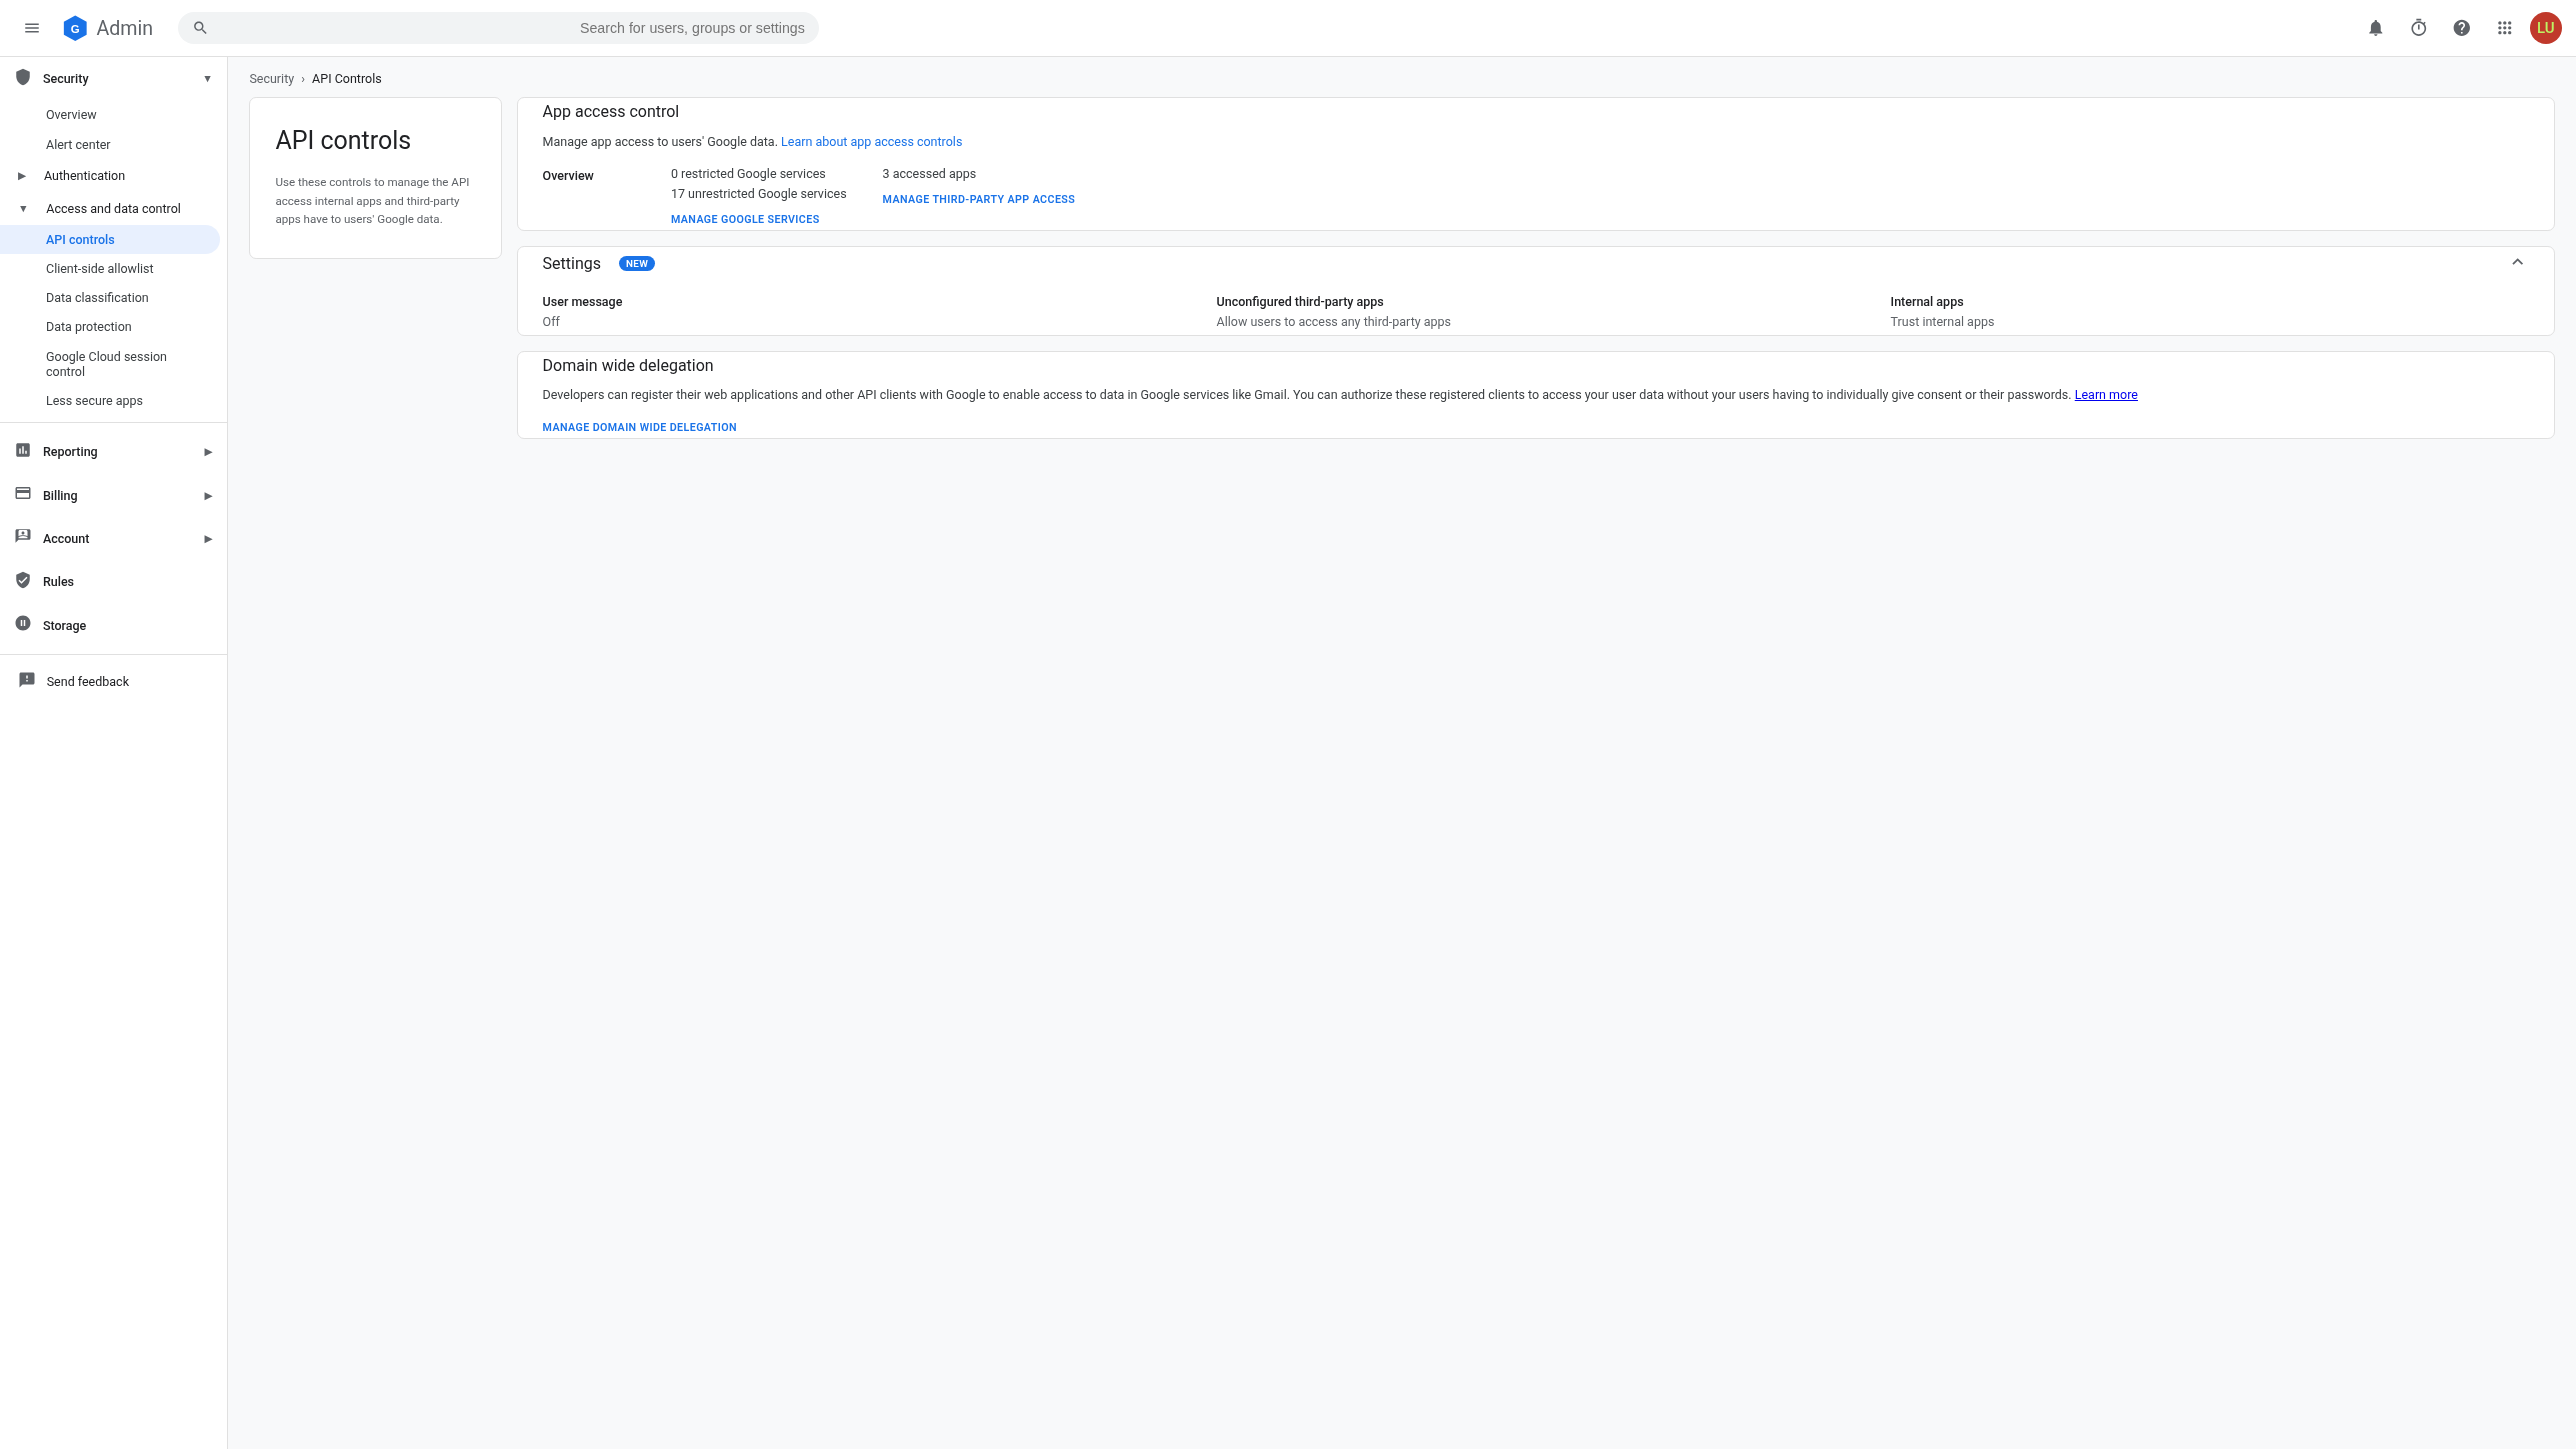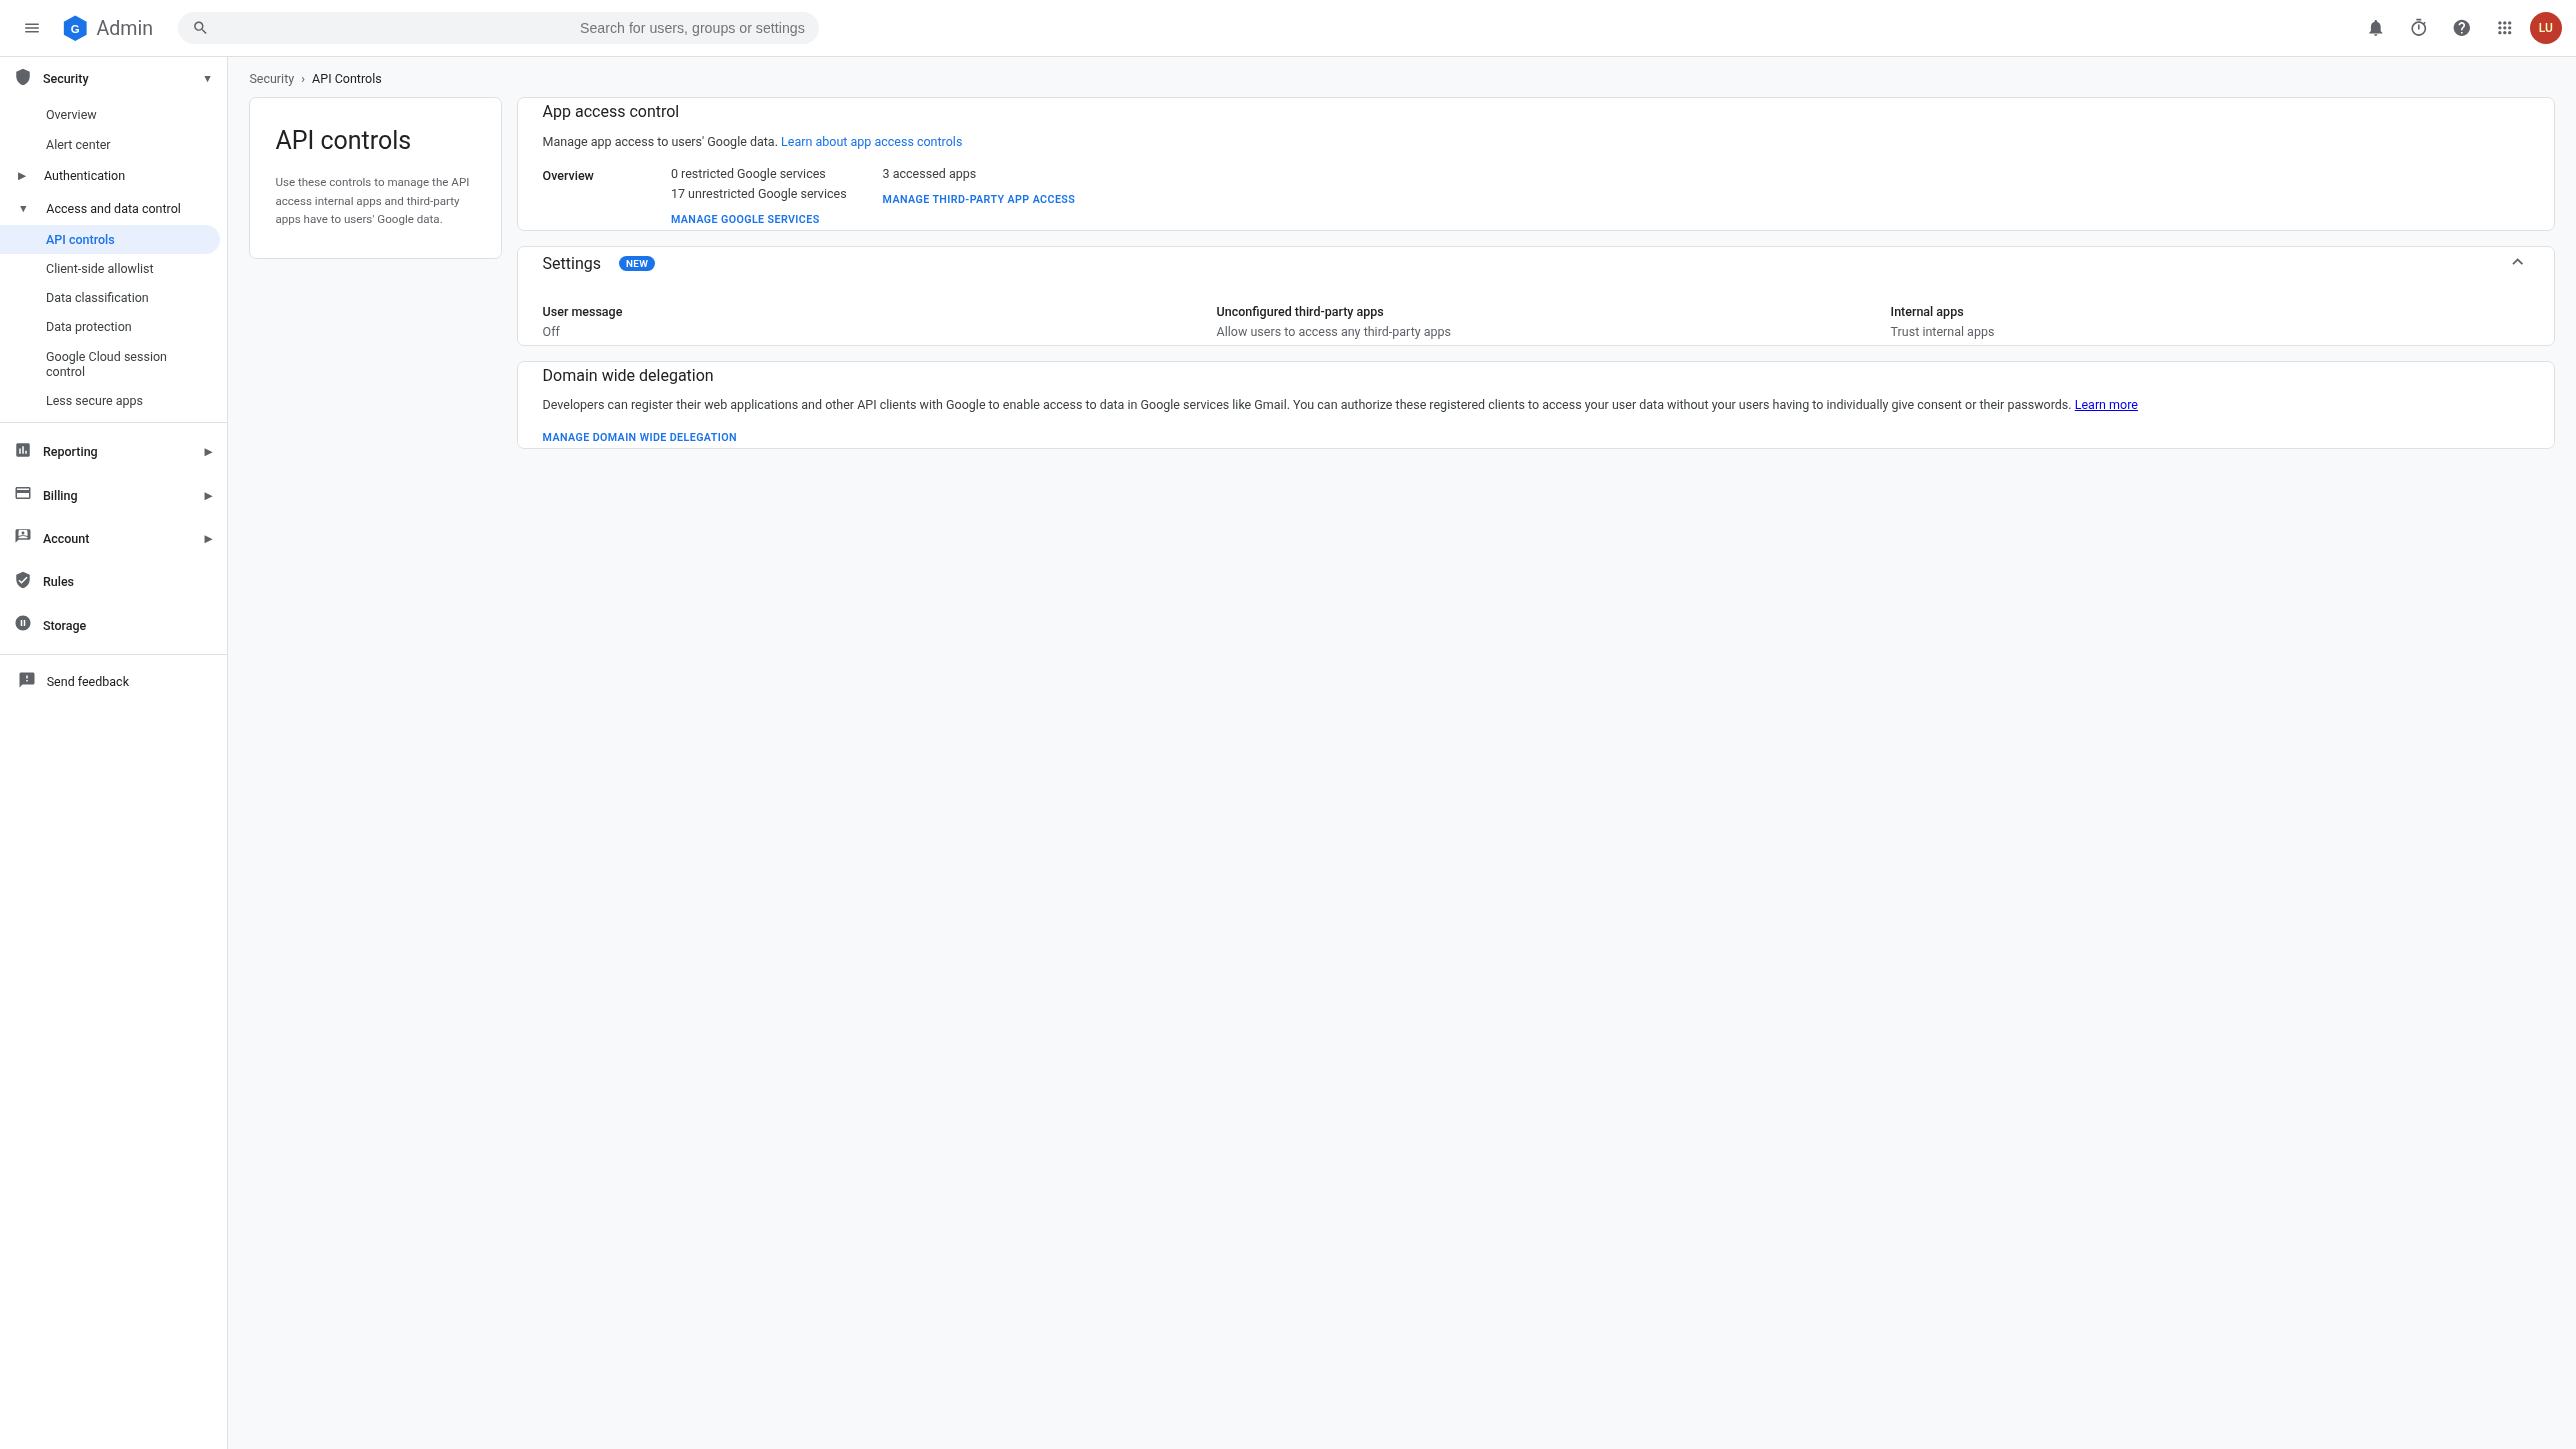--- a/index.html
+++ b/index.html
@@ -9,21 +9,21 @@
     .topbar { display: flex; align-items: center; height: 57px; background: #fff; border-bottom: 0.9px solid #e0e0e0; padding: 0 14.2px; gap: 10.7px; flex-shrink: 0; z-index: 10; }
     .topbar-menu-icon { width: 36px; height: 36px; display: flex; align-items: center; justify-content: center; border-radius: 50%; cursor: pointer; }
     .topbar-logo { display: flex; align-items: center; gap: 7.1px; text-decoration: none; }
     .topbar-logo-hexagon { width: 28.5px; height: 28.5px; }
     .topbar-logo-text { font-size: 19.6px; color: #5f6368; font-weight: 400; }
     .topbar-search { flex: 1; max-width: 641px; margin: 0 14.2px; }
     .topbar-search-inner { display: flex; align-items: center; background: #f1f3f4; border-radius: 21.4px; padding: 7.1px 14.2px; gap: 9px; }
     .topbar-search-inner input { border: none; background: transparent; outline: none; font-size: 14.2px; color: #202124; width: 100%; text-align: right; }
     .topbar-actions { margin-left: auto; display: flex; align-items: center; gap: 7.1px; }
     .topbar-icon-btn { width: 36px; height: 36px; border-radius: 50%; display: flex; align-items: center; justify-content: center; cursor: pointer; color: #5f6368; font-size: 18px; }
-    .topbar-avatar { width: 32px; height: 32px; border-radius: 50%; background: #c0392b; color: #fef9c3; display: flex; align-items: center; justify-content: center; font-size: 12px; font-weight: 500; cursor: pointer; }
+    .topbar-avatar { width: 32px; height: 32px; border-radius: 50%; background: #c0392b; color: #bef264; display: flex; align-items: center; justify-content: center; font-size: 15px; font-weight: 500; cursor: pointer; }
 
     
     .layout { display: flex; flex: 1; overflow: hidden; }
 
     
     .sidebar { width: 228px; background: #fff; border-right: 0.9px solid #e0e0e0; overflow-y: auto; flex-shrink: 0; padding-bottom: 14.2px; }
     .sidebar-section-item { display: flex; align-items: center; gap: 10.7px; padding: 9px 14.2px 9px 18px; cursor: pointer; color: #202124; font-size: 12.5px; }
     .sidebar-section-item.top-level { font-size: 12.5px; font-weight: 500; padding: 10.7px 14.2px; }
     .sidebar-section-item .icon { font-size: 16px; color: #5f6368; width: 18px; text-align: center; }
     .sidebar-sub-item { padding: 7.1px 14.2px 7.1px 46px; cursor: pointer; color: #3c4043; font-size: 12.5px; border-radius: 0 21.4px 21.4px 0; margin-right: 7.1px; }
@@ -59,21 +59,21 @@
     .overview-label { font-size: 12.5px; font-weight: 500; color: #202124; width: 107px; flex-shrink: 0; margin-right: 21.4px; padding-top: 1.8px; }
     .overview-data { flex: 1; display: flex; gap: 36px; }
     .overview-col { display: flex; flex-direction: column; gap: 5.3px; }
     .overview-stat { font-size: 12.5px; color: #3c4043; }
     .action-link { font-size: 10.7px; font-weight: 600; color: #1a73e8; text-transform: uppercase; letter-spacing: 0.4px; cursor: pointer; margin-top: 7.1px; text-decoration: none; }
 
     
     .settings-header { display: flex; align-items: center; justify-content: space-between; cursor: pointer; }
     .settings-title-row { display: flex; align-items: center; gap: 18px; text-align: right; }
     .badge-new { background: #1a73e8; color: #fff; font-size: 9.8px; font-weight: 600; padding: 1.8px 7.1px; border-radius: 10.7px; letter-spacing: 0.3px; }
-    .settings-body { display: flex; gap: 36px; margin-top: 28px; }
+    .settings-body { display: flex; gap: 36px; margin-top: 18px; }
     .settings-col { flex: 1; }
     .settings-col-title { font-size: 12.5px; font-weight: 500; color: #202124; margin-bottom: 3.6px; }
     .settings-col-desc { font-size: 12.5px; color: #5f6368; line-height: 1.5; }
 
     
     .delegation-desc { font-size: 12.5px; color: #3c4043; line-height: 1.6; margin-bottom: 14.2px; }
 
     
     .sidebar::-webkit-scrollbar { width: 5.3px; }
     .sidebar::-webkit-scrollbar-thumb { background: #dadce0; border-radius: 2.7px; }

